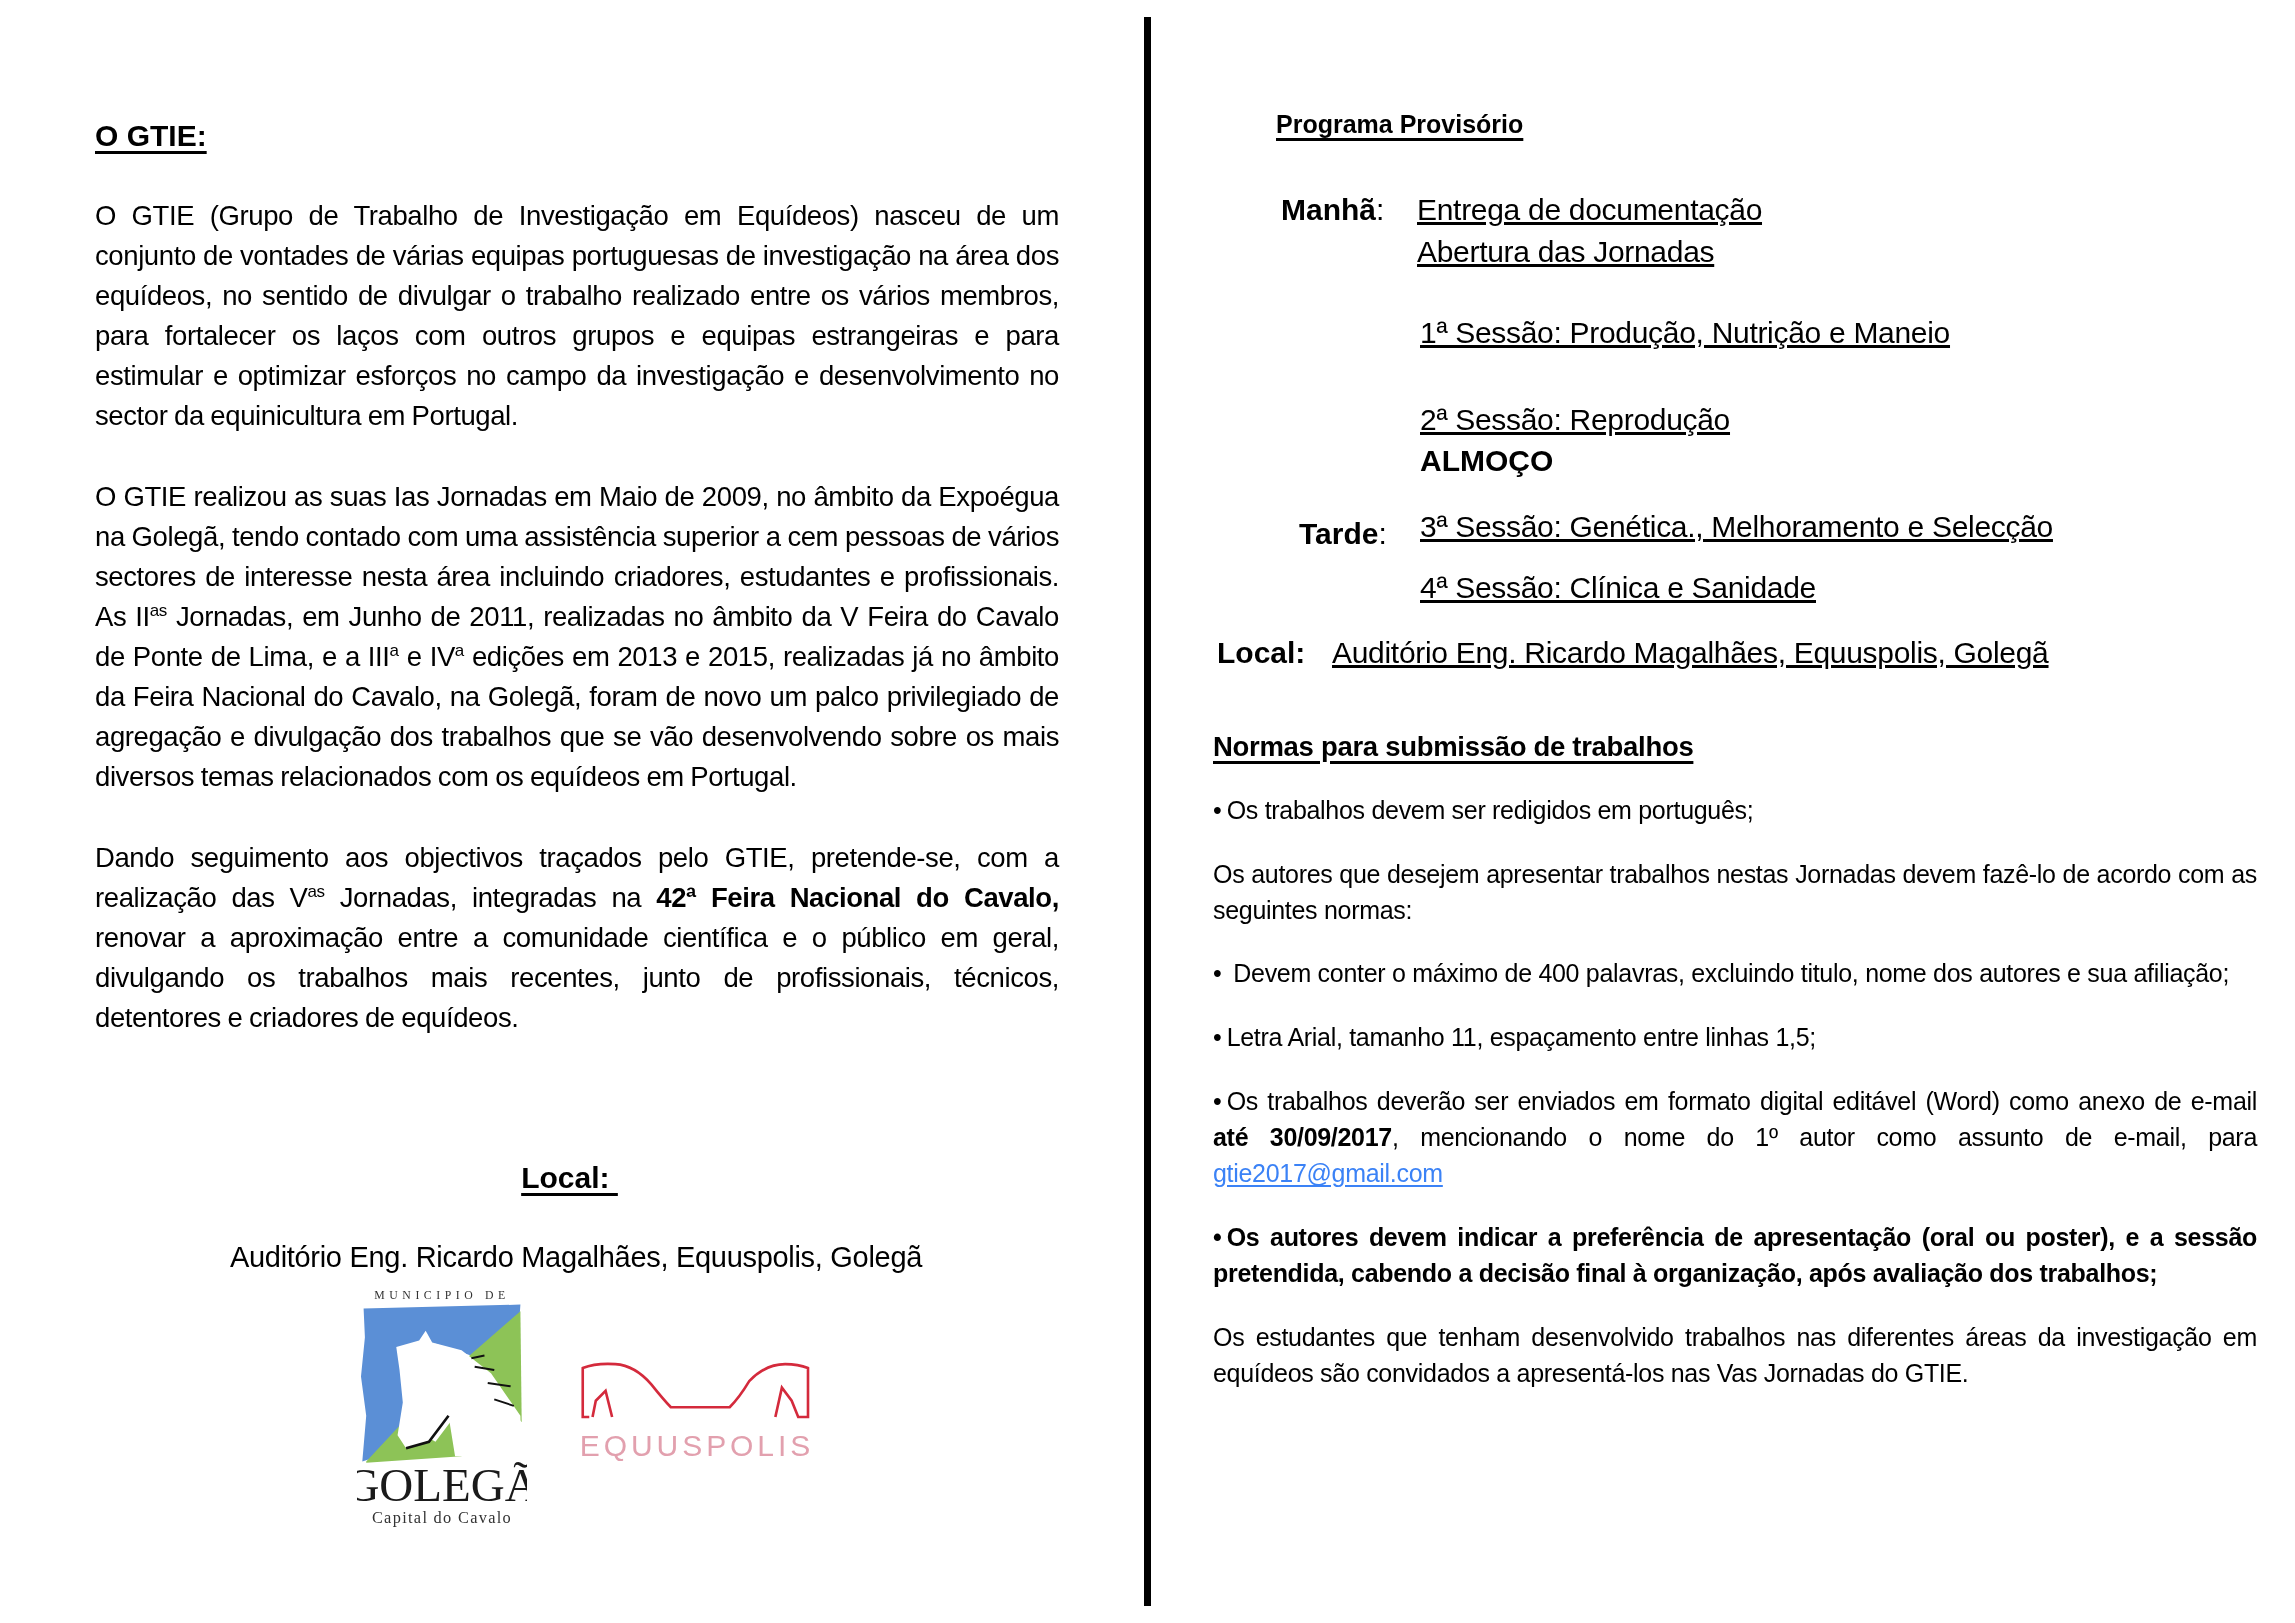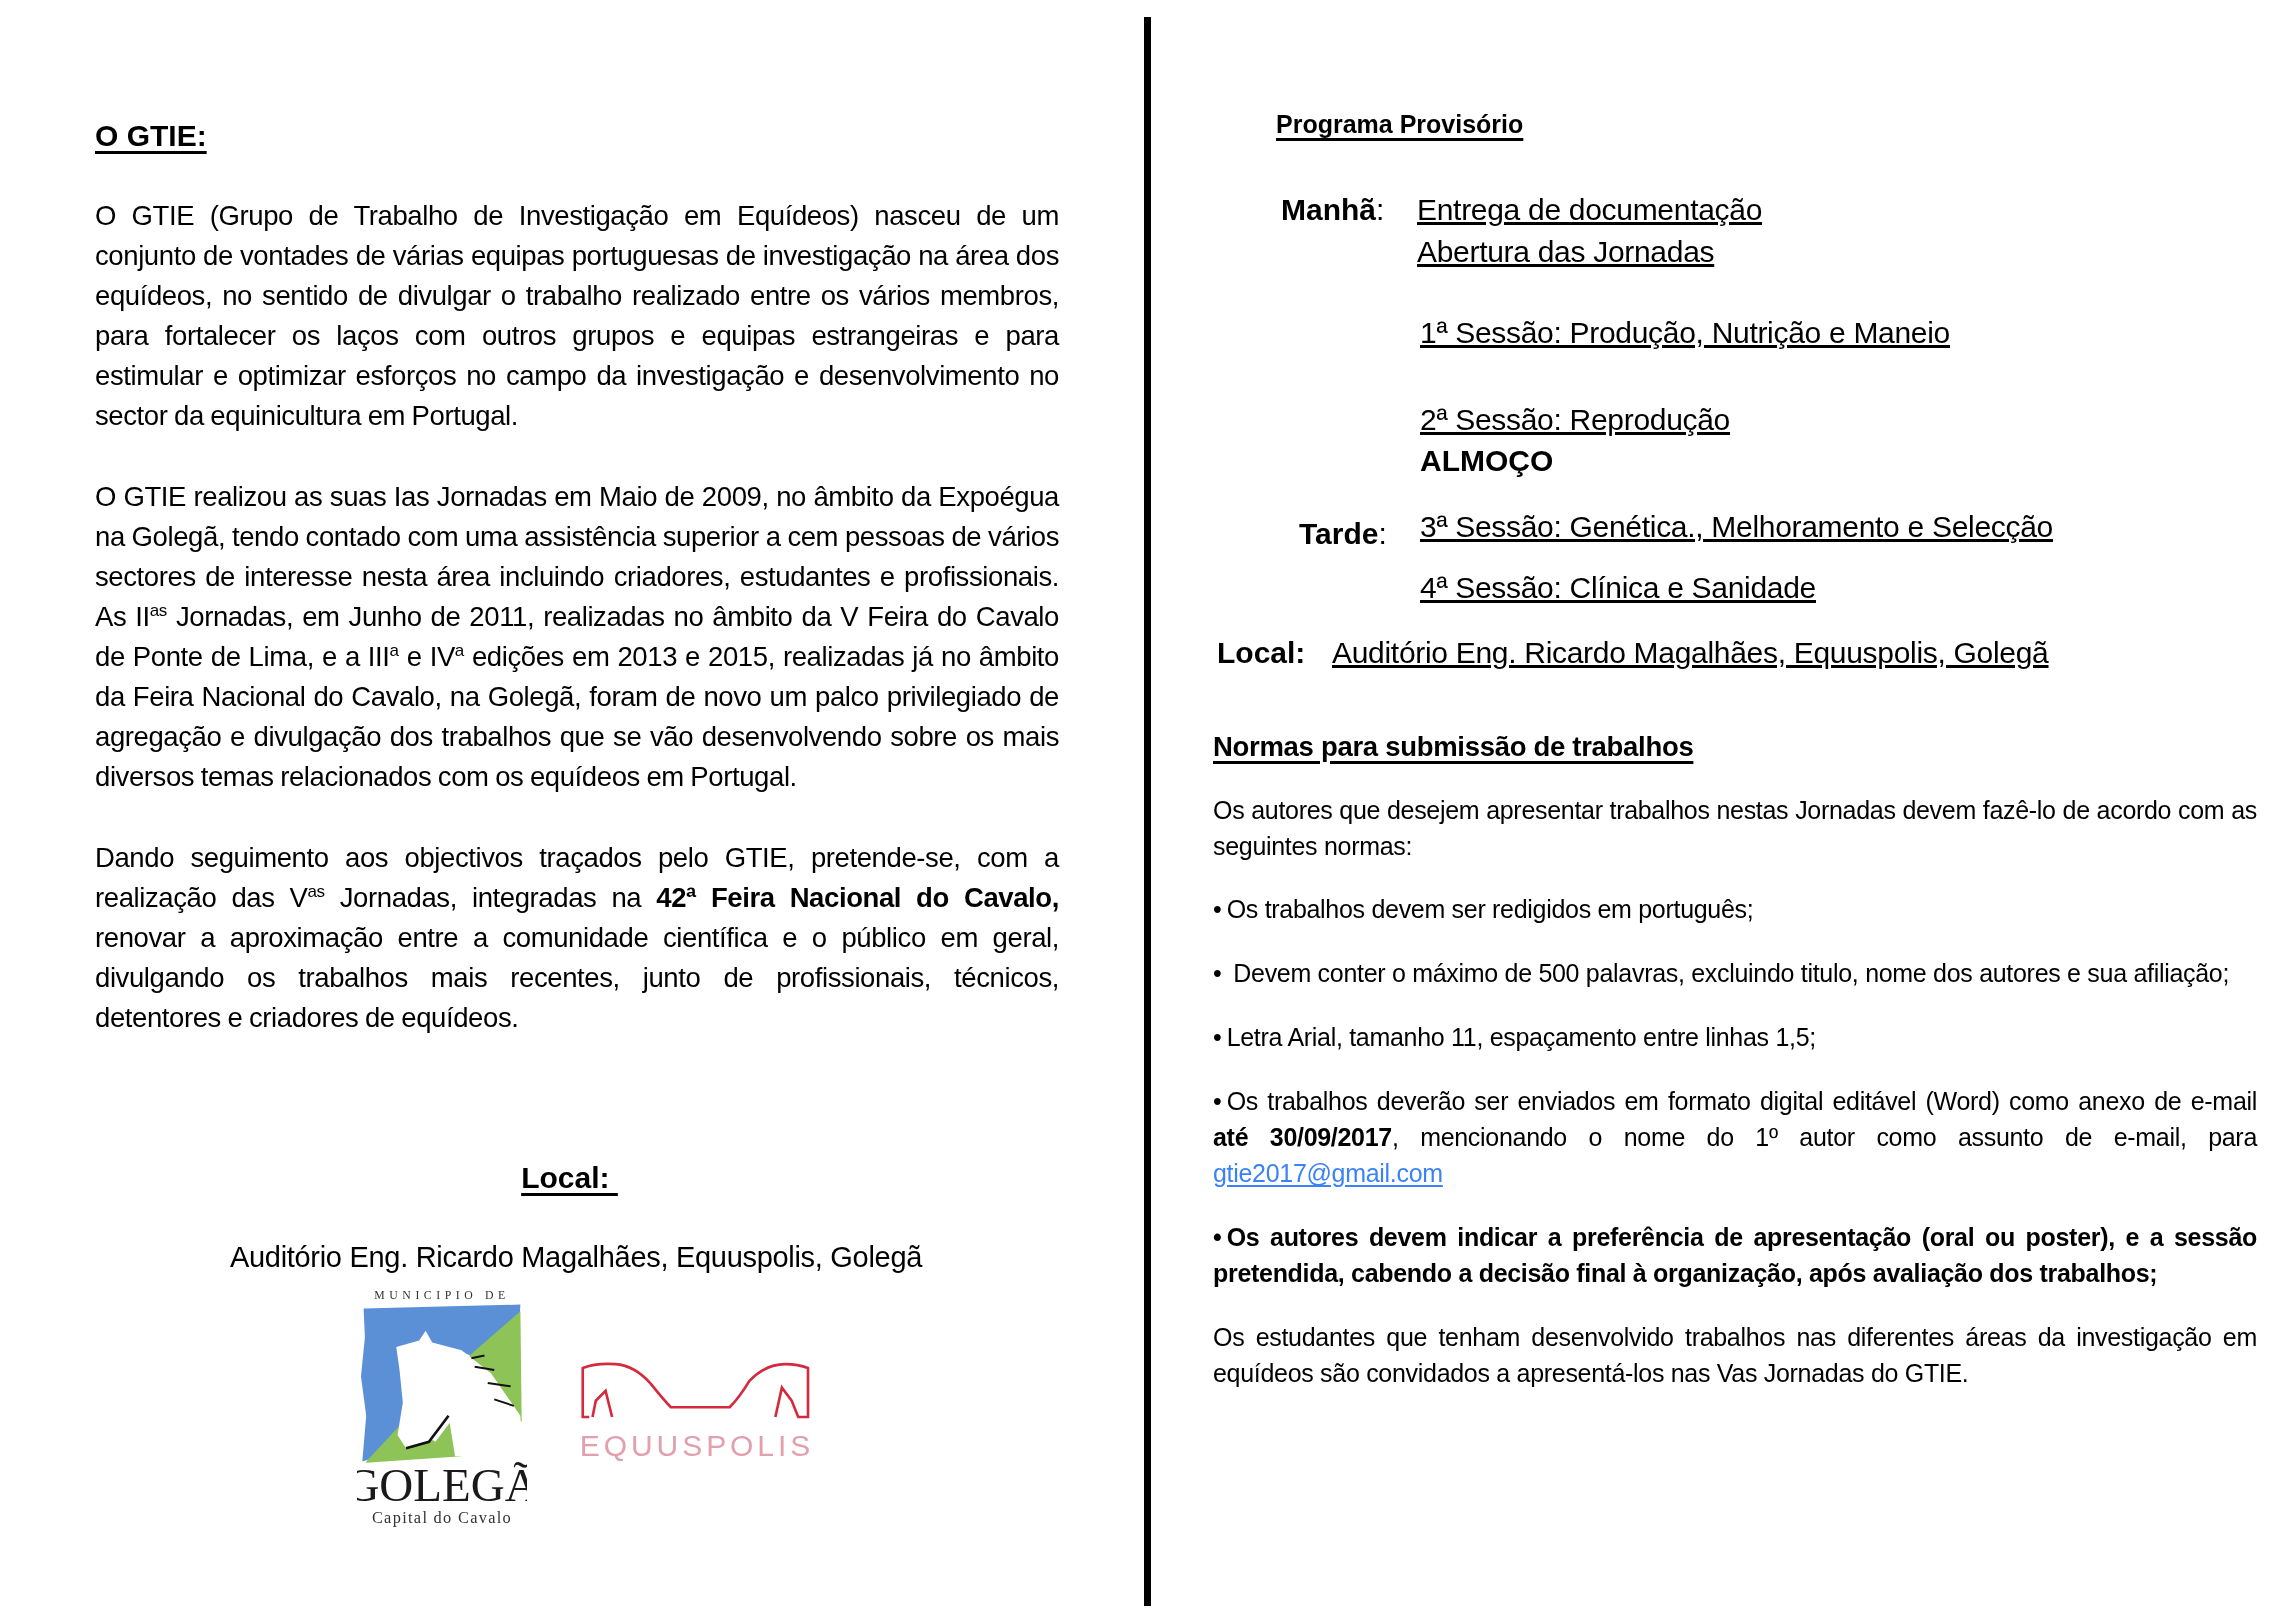--- a/index.html
+++ b/index.html
@@ -93,25 +93,25 @@
 <div class="abs row-label" style="left:1299px; top:514px;"><span>Tarde</span><span class="colon">:</span></div>
 <div class="abs row-text" style="left:1420px; top:507px;">3ª Sessão: Genética., Melhoramento e Selecção</div>
 <div class="abs row-text" style="left:1420px; top:568px;">4ª Sessão: Clínica  e Sanidade</div>
 
 <div class="abs row-label" style="left:1217px; top:633px;">Local:</div>
 <div class="abs row-text" style="left:1332px; top:633px;">Auditório Eng. Ricardo Magalhães, Equuspolis, Golegã</div>
 
 <div class="abs normas-title h-underline">Normas para submissão de trabalhos</div>
 
 <div class="abs normas-body">
+  <p><span class="bullet">•</span><span>Os trabalhos devem ser redigidos em português;</span></p>
+
   <p style="margin-bottom:27px;">Os autores que desejem apresentar trabalhos nestas Jornadas devem fazê-lo de acordo com  as seguintes normas:</p>
 
-  <p><span class="bullet">•</span><span>Os trabalhos devem ser redigidos em português;</span></p>
-
-  <p><span class="bullet">•</span><span> Devem conter o máximo de 500 palavras, excluindo titulo, nome dos autores e sua afiliação;</span></p>
+  <p><span class="bullet">•</span><span> Devem conter o máximo de 400 palavras, excluindo titulo, nome dos autores e sua afiliação;</span></p>
 
   <p><span class="bullet">•</span><span>Letra Arial, tamanho 11, espaçamento entre linhas 1,5;</span></p>
 
   <p><span class="bullet">•</span><span>Os trabalhos deverão ser enviados em formato digital editável (Word) como anexo de e-mail </span><b>até 30/09/2017</b><span>, mencionando o nome do 1º autor como assunto de e-mail, para </span><a>gtie2017@gmail.com</a></p>
 
   <p class="bold-para"><span class="bullet">•</span><span>Os autores devem indicar a preferência de apresentação (oral ou poster), e a sessão pretendida, cabendo a decisão final à organização, após avaliação dos trabalhos;</span></p>
 
 
   <p>Os estudantes que tenham desenvolvido trabalhos nas diferentes áreas da investigação em equídeos são convidados a apresentá-los nas Vas Jornadas do GTIE.</p>
 </div>

